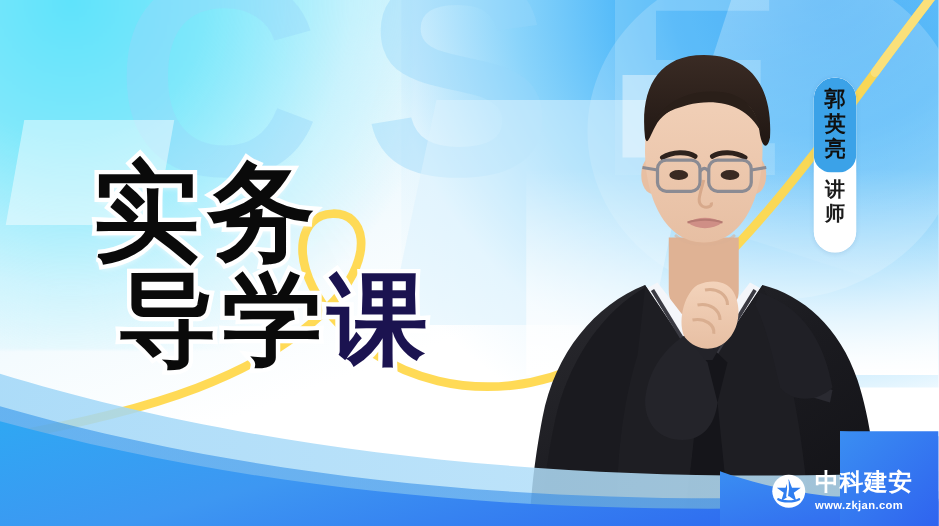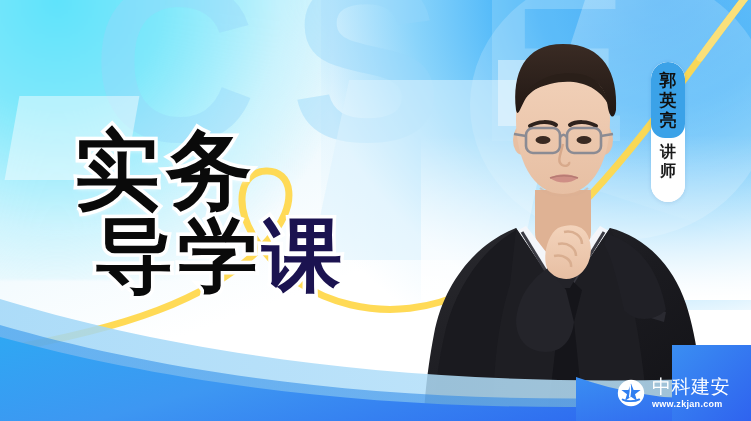--- a/index.html
+++ b/index.html
@@ -165,21 +165,21 @@
     display:flex;align-items:center;
     padding-left:14px;
     box-sizing:border-box;
   }
   .logo-mark{
     width:28px;height:28px;flex:0 0 28px;
     margin-right:7px;
   }
   .logo-text{display:flex;flex-direction:column;justify-content:center;}
   .logo-name{
-    font-size:19px;font-weight:400;color:#ffffff;letter-spacing:0.5px;
+    font-size:19px;font-weight:700;color:#ffffff;letter-spacing:0.5px;
     line-height:1.05;
     font-family:"DejaVu Sans","Liberation Sans",sans-serif;
   }
   .logo-url{
     font-size:9px;font-weight:700;color:#ffffff;letter-spacing:0.3px;
     line-height:1.2;margin-top:2px;
     font-family:"Liberation Sans",sans-serif;
   }
 </style>
 </head>

